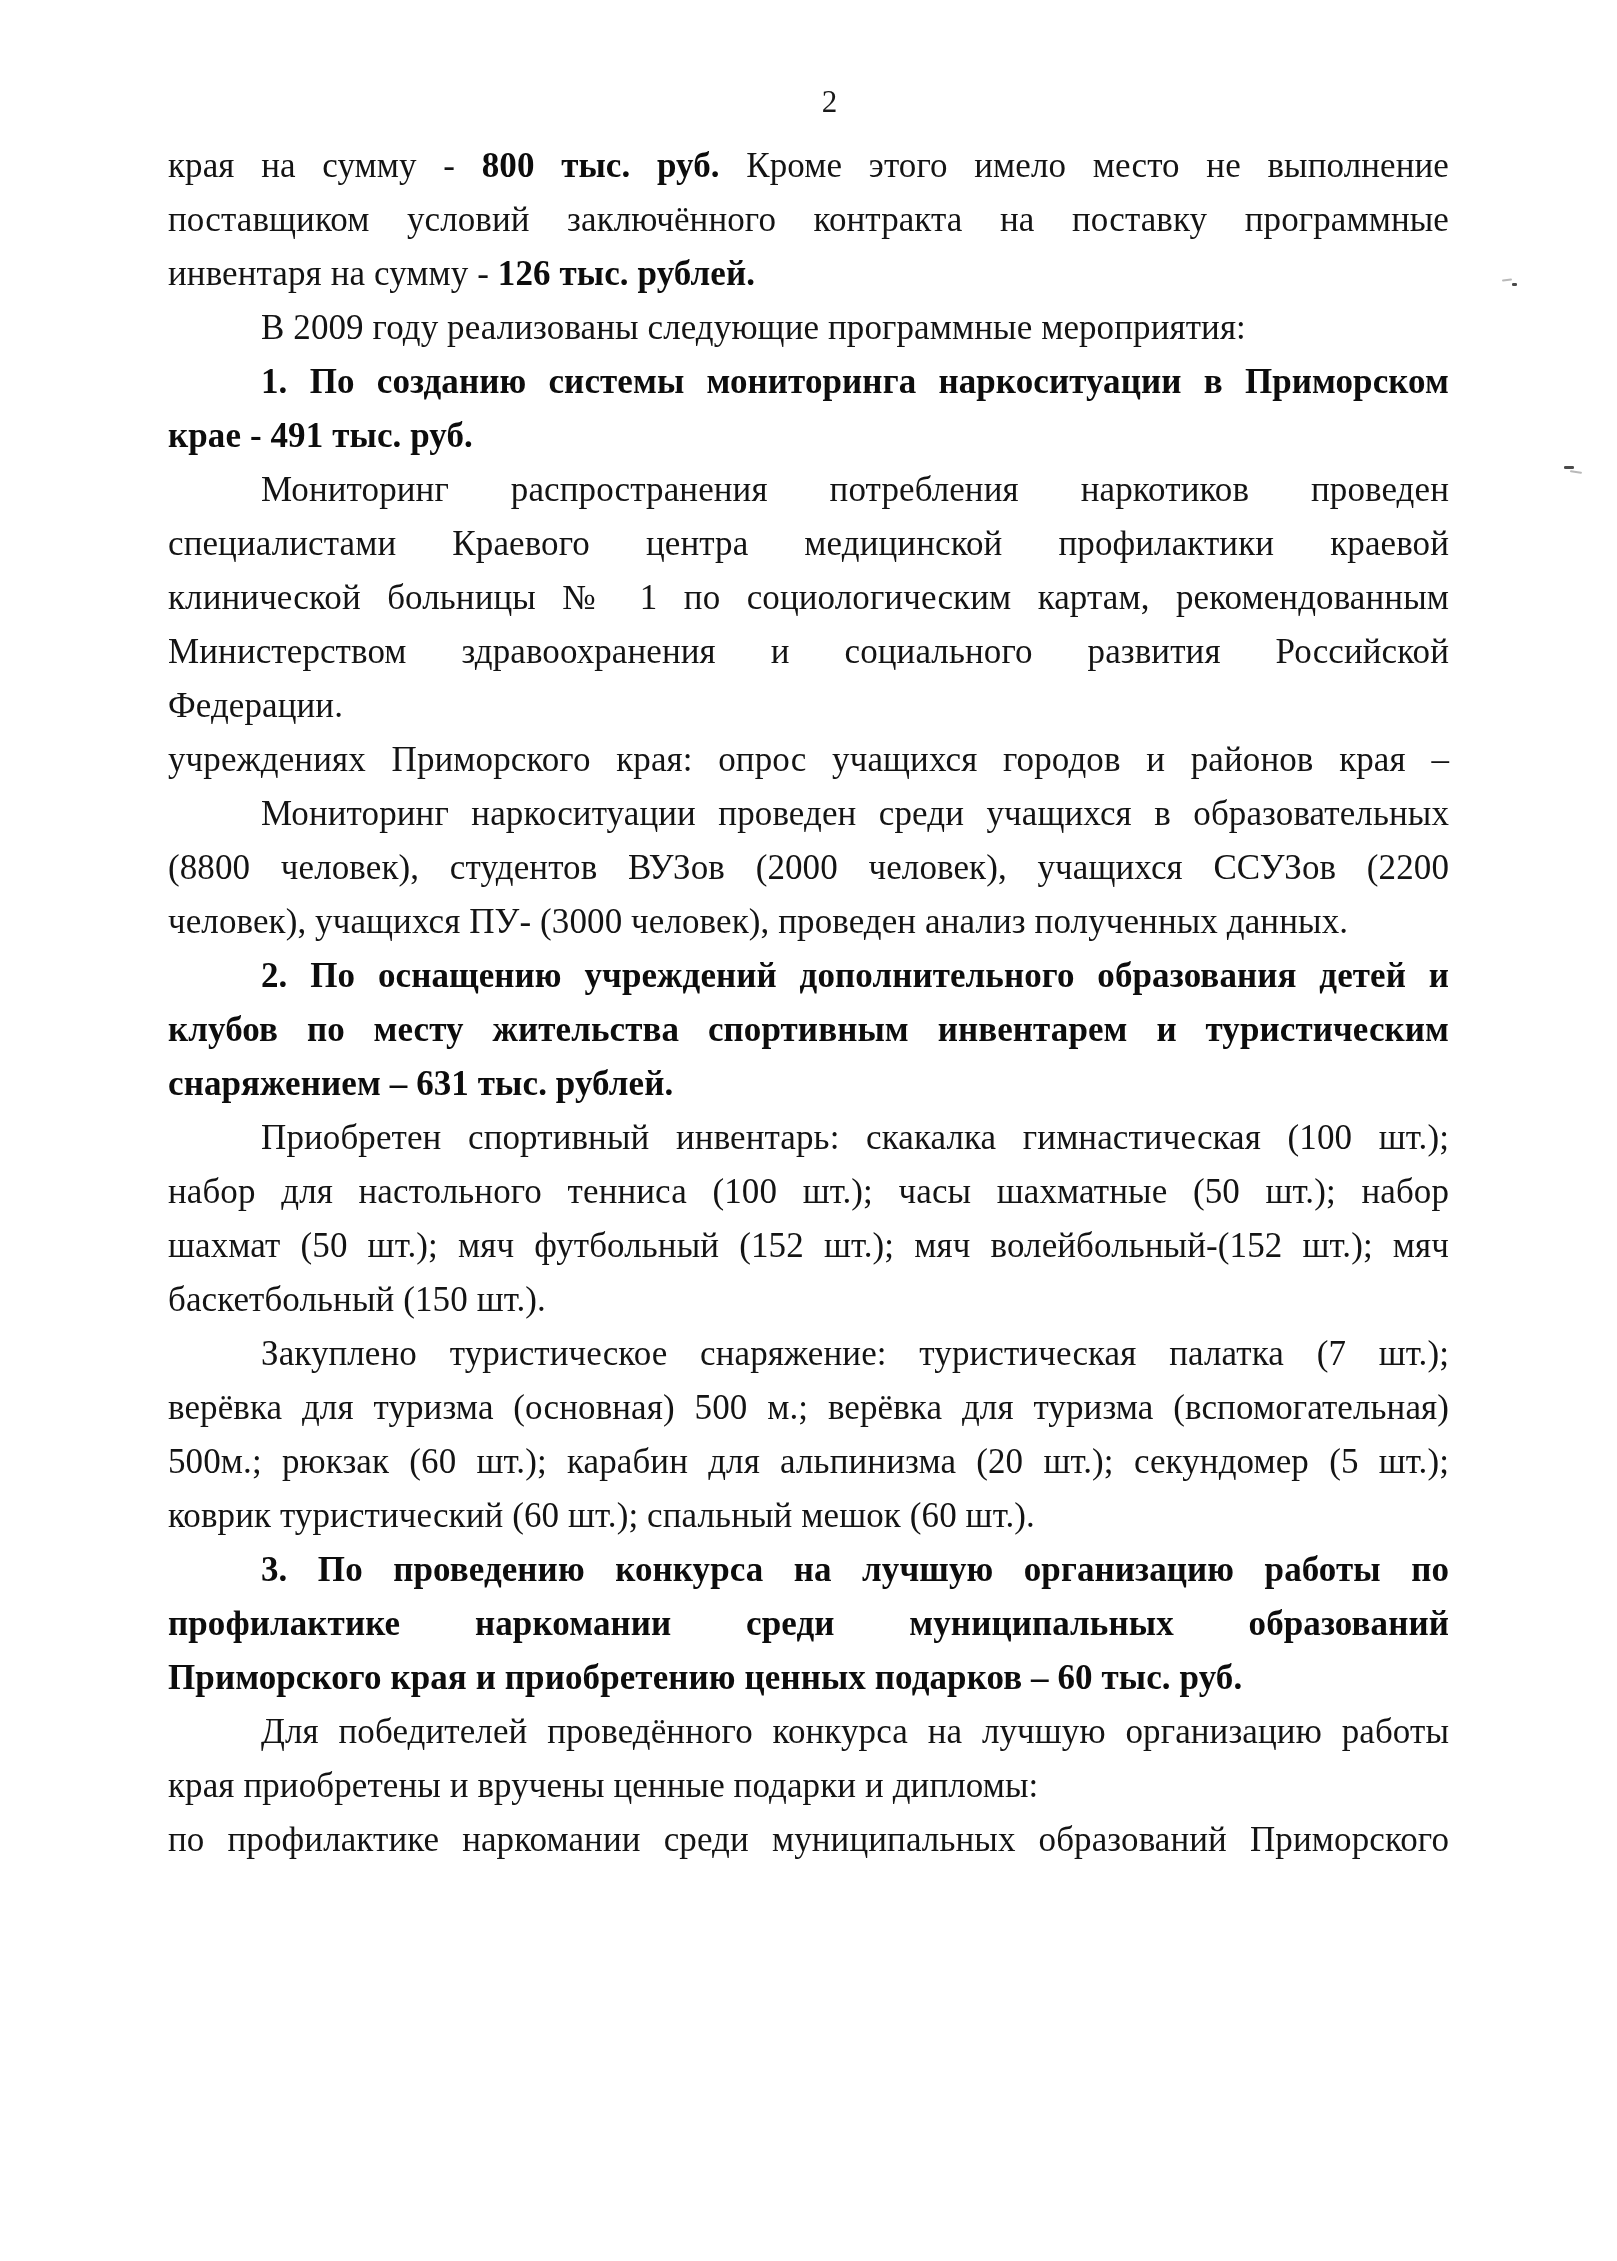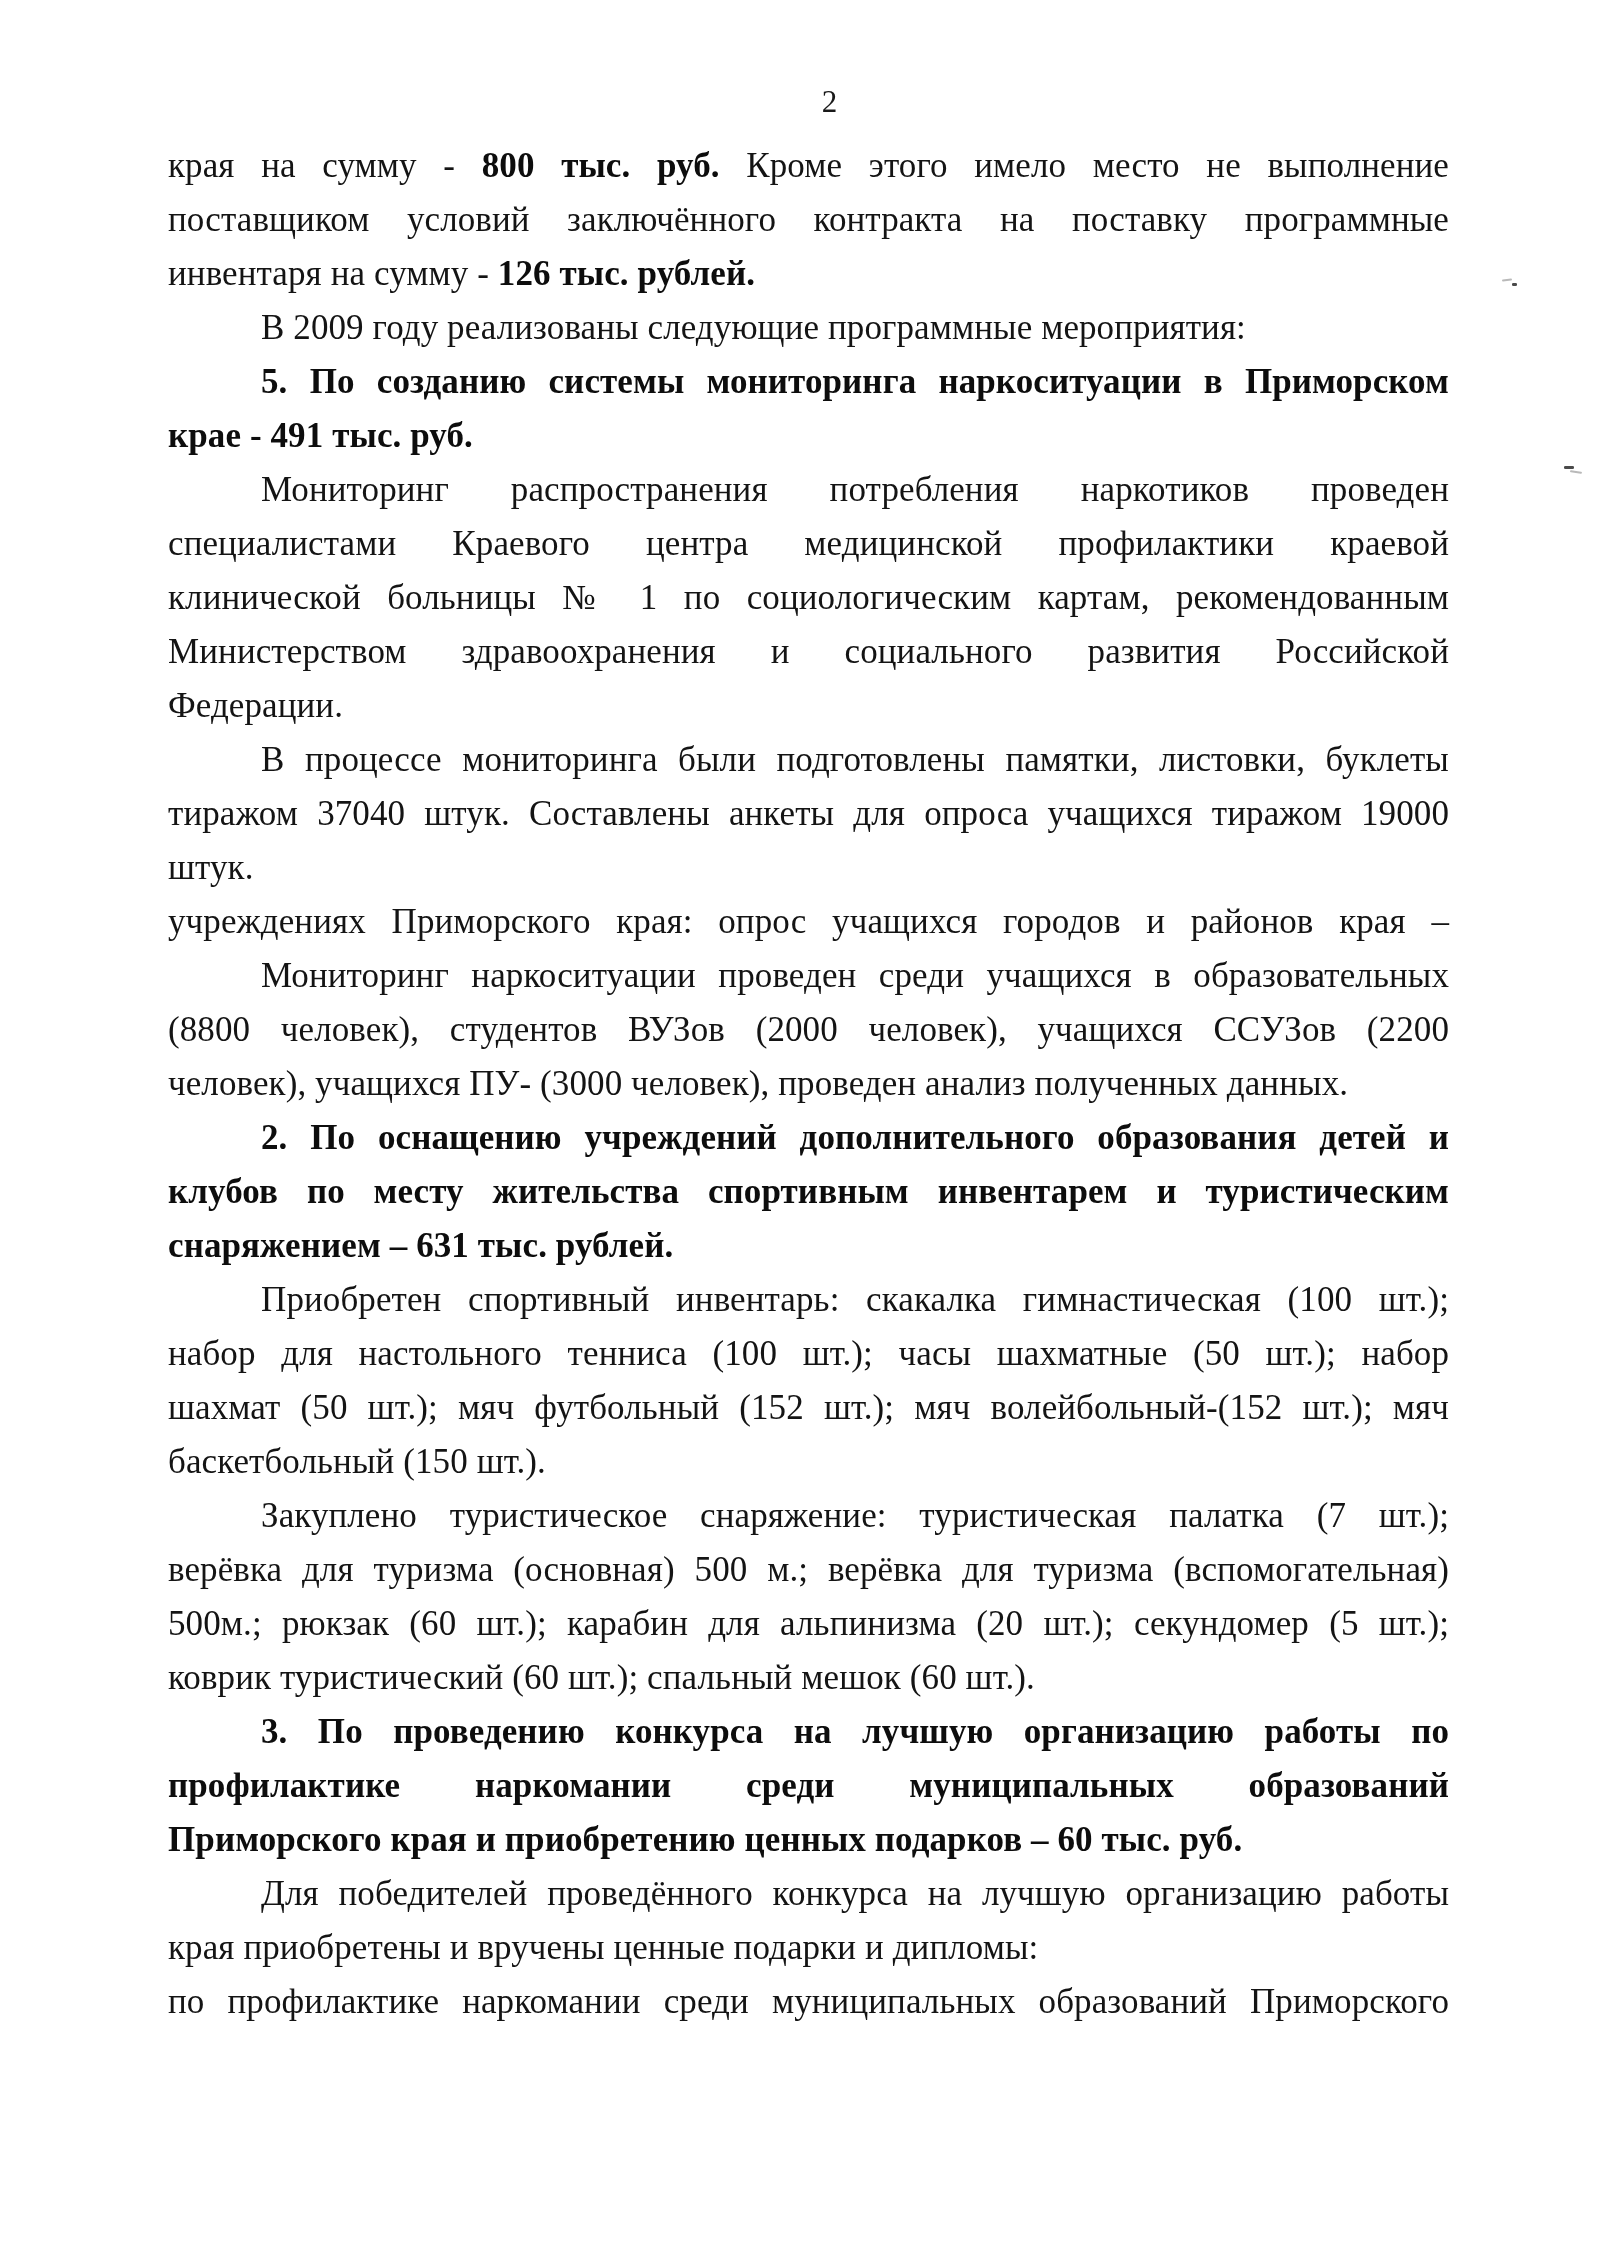--- a/index.html
+++ b/index.html
@@ -77,34 +77,29 @@
   <div class="doc-body">
       <div class="para">
         <div class="ln"><span class="r">края на сумму - </span><span class="b">800 тыс. руб.</span><span class="r"> Кроме этого имело место не выполнение</span></div>
         <div class="ln"><span class="r">поставщиком условий заключённого контракта на поставку программные</span></div>
         <div class="ln last"><span class="r">инвентаря на сумму - </span><span class="b">126 тыс. рублей.</span></div>
       </div>
       <div class="para">
         <div class="ln last first"><span class="r">В 2009 году реализованы следующие программные мероприятия:</span></div>
       </div>
       <div class="para">
-        <div class="ln first"><span class="b">5. По созданию системы мониторинга наркоситуации в Приморском</span></div>
+        <div class="ln first"><span class="b">1. По созданию системы мониторинга наркоситуации в Приморском</span></div>
         <div class="ln last"><span class="b">крае - 491 тыс. руб.</span></div>
       </div>
       <div class="para">
         <div class="ln first"><span class="r">Мониторинг распространения потребления наркотиков проведен</span></div>
         <div class="ln"><span class="r">специалистами Краевого центра медицинской профилактики краевой</span></div>
         <div class="ln"><span class="r">клинической больницы № 1 по социологическим картам, рекомендованным</span></div>
         <div class="ln"><span class="r">Министерством здравоохранения и социального развития Российской</span></div>
         <div class="ln last"><span class="r">Федерации.</span></div>
-      </div>
-      <div class="para">
-        <div class="ln first"><span class="r">В процессе мониторинга были подготовлены памятки, листовки, буклеты</span></div>
-        <div class="ln"><span class="r">тиражом 37040 штук. Составлены анкеты для опроса учащихся тиражом 19000</span></div>
-        <div class="ln last"><span class="r">штук.</span></div>
       </div>
       <div class="para">
         <div class="ln"><span class="r">учреждениях Приморского края: опрос учащихся городов и районов края –</span></div>
         <div class="ln first"><span class="r">Мониторинг наркоситуации проведен среди учащихся в образовательных</span></div>
         <div class="ln"><span class="r">(8800 человек), студентов ВУЗов (2000 человек), учащихся ССУЗов (2200</span></div>
         <div class="ln last"><span class="r">человек), учащихся ПУ- (3000 человек), проведен анализ полученных данных.</span></div>
       </div>
       <div class="para">
         <div class="ln first"><span class="b">2. По оснащению учреждений дополнительного образования детей и</span></div>
         <div class="ln"><span class="b">клубов по месту жительства спортивным инвентарем и туристическим</span></div>

